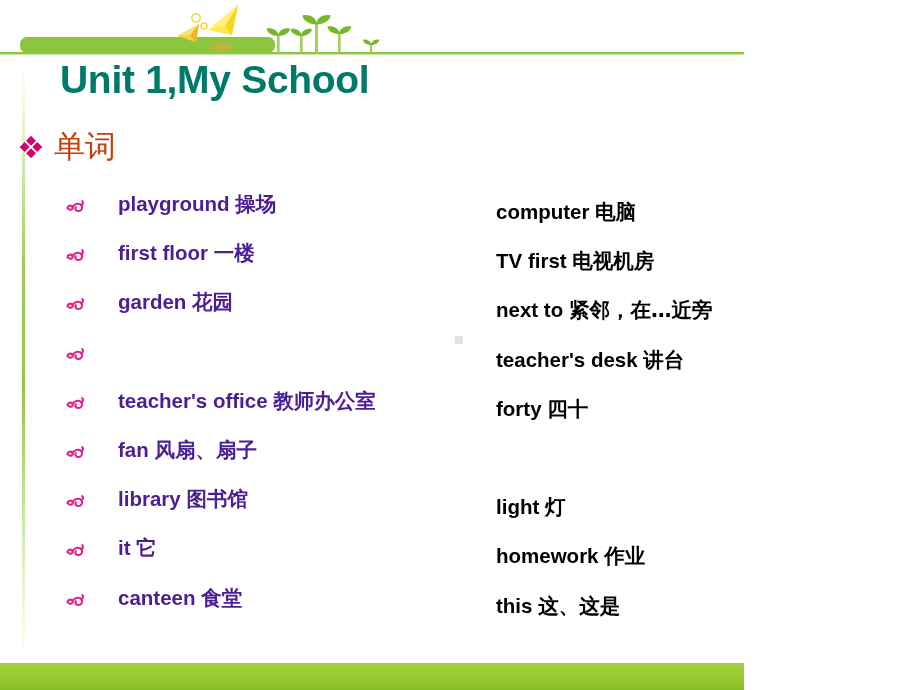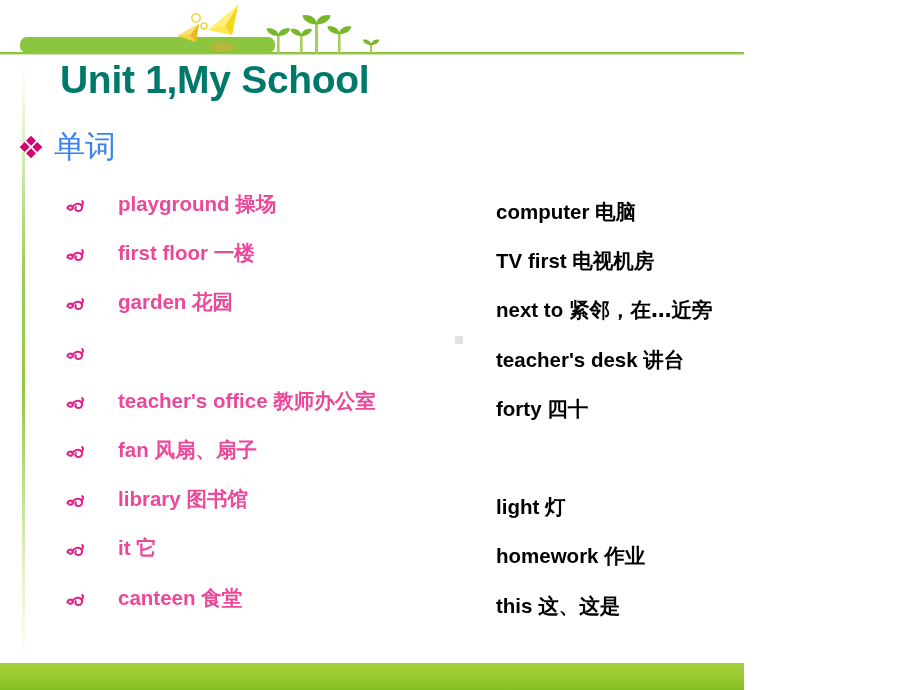--- a/index.html
+++ b/index.html
@@ -78,21 +78,21 @@
     gap: 12px;
   }
   #section .diamond-bullet {
     width: 22px;
     height: 22px;
     flex: 0 0 22px;
   }
   #section .section-label {
     font-size: 31px;
     font-weight: normal;
-    color: #3b82f6;
+    color: #c2410c;
     font-family: "DejaVu Sans", "Liberation Sans", sans-serif;
     line-height: 1;
   }
 
   
   #word-list {
     position: absolute;
     left: 60px;
     top: 188px;
     width: 830px;
@@ -107,21 +107,21 @@
     top: 9px;
     width: 22px;
     height: 20px;
   }
   .wr-left {
     position: absolute;
     left: 58px;
     top: 0;
     font-size: 20.5px;
     font-weight: bold;
-    color: #ec4899;
+    color: #4c1d95;
     white-space: nowrap;
     line-height: 32px;
   }
   .wr-right {
     position: absolute;
     left: 436px;
     top: 8px;
     font-size: 20.5px;
     font-weight: bold;
     color: #000000;

